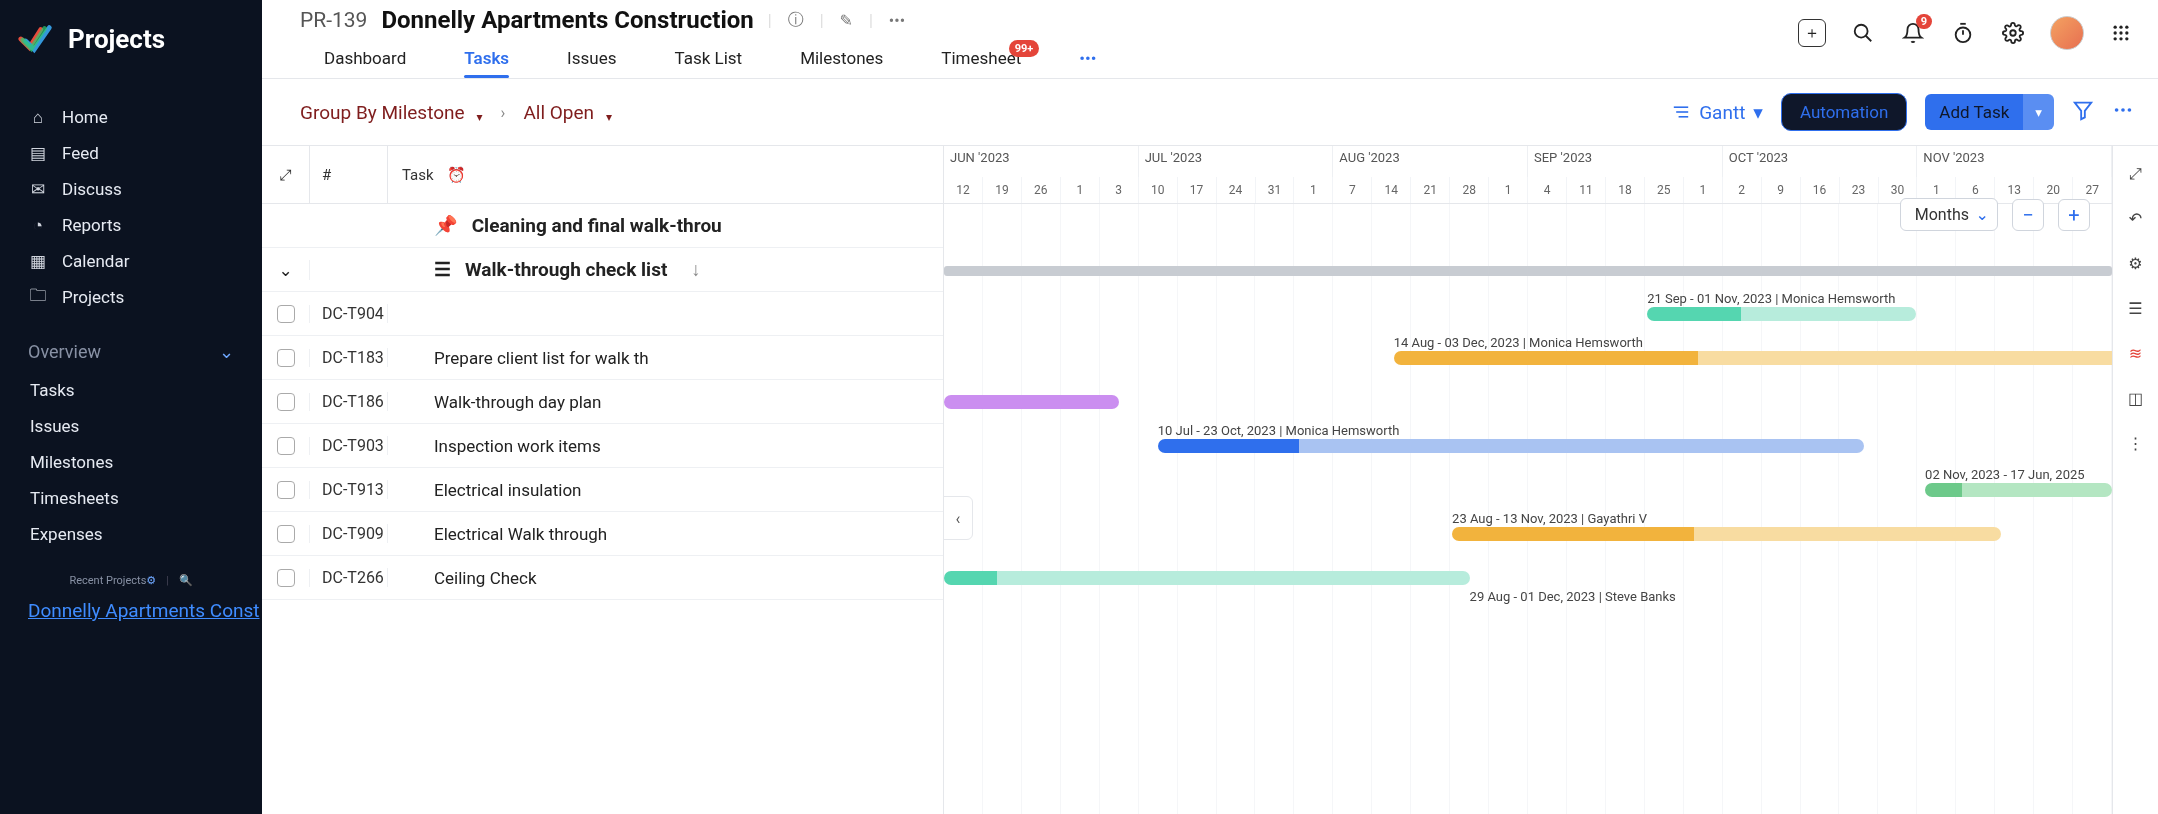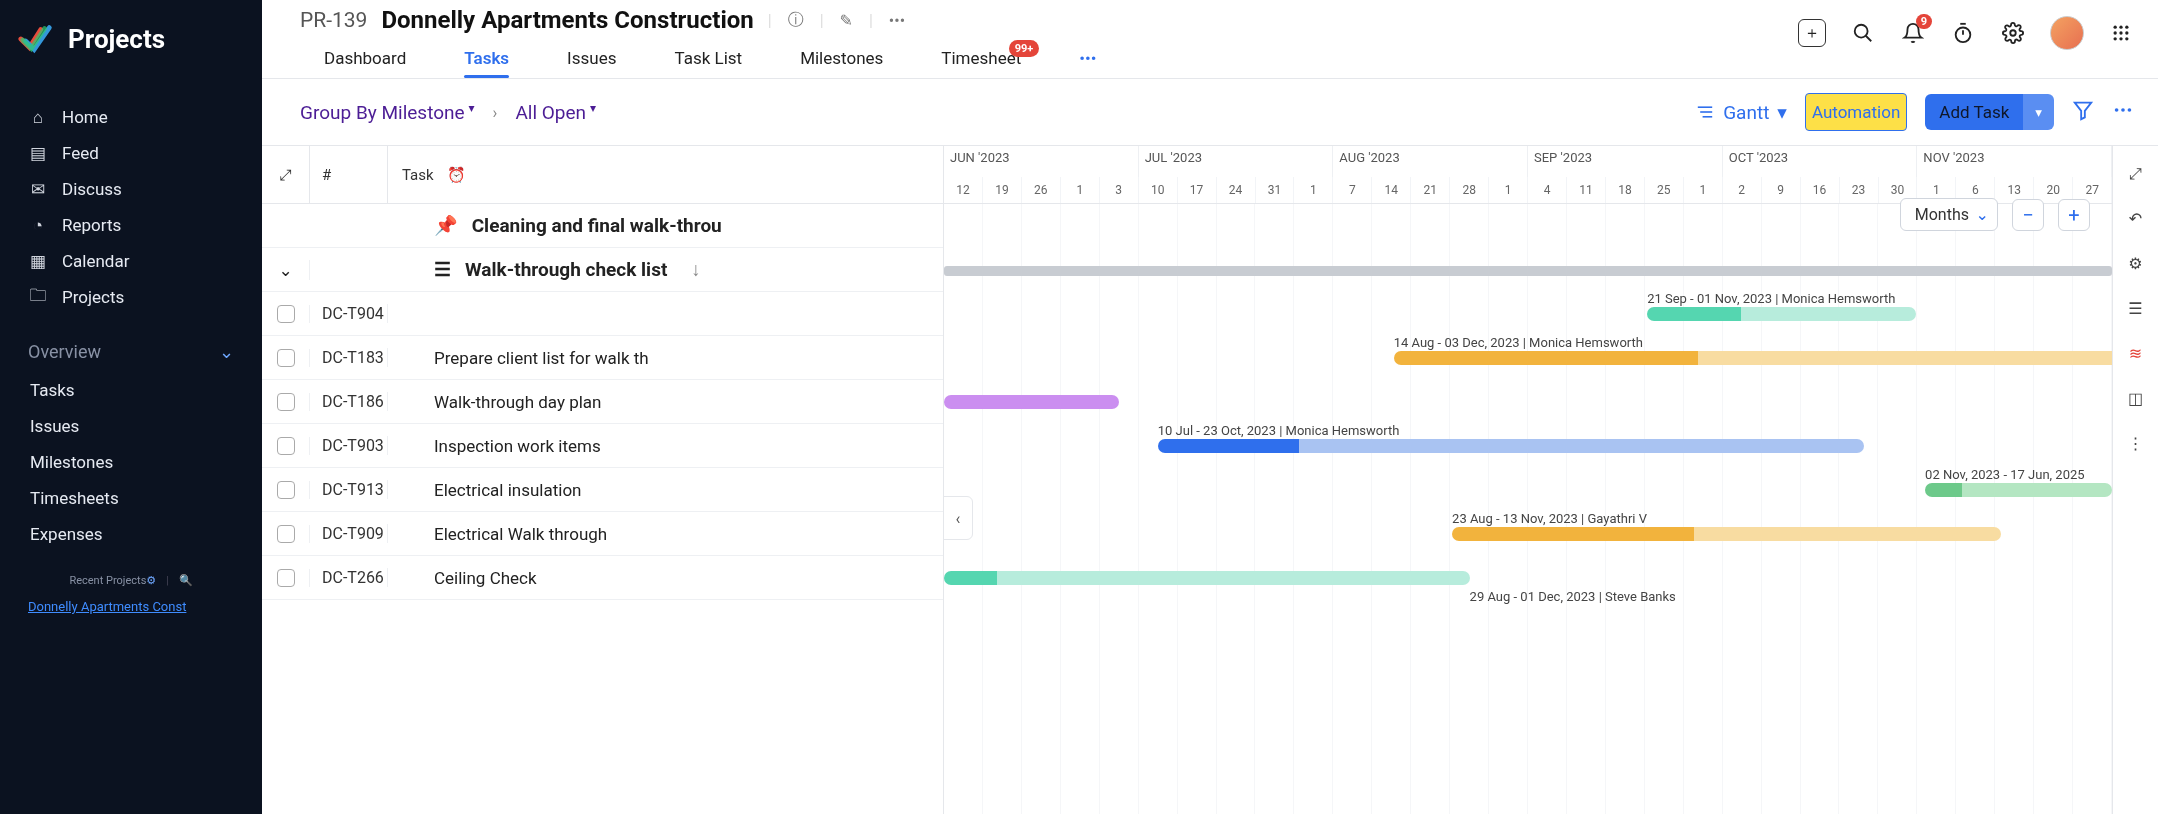--- a/index.html
+++ b/index.html
@@ -9,21 +9,21 @@
 .logo-mark { width: 38px; height: 38px; display:flex; align-items:center; justify-content:center;}
 .app-title { font-size: 26px; font-weight: 700; }
 .nav-list { padding: 14px 0 10px; }
 .nav-item { display: flex; align-items: center; gap: 14px; padding: 8px 28px; font-size: 17px; color: #e6eaf2; cursor: pointer; }
 .nav-item .icn { width: 20px; height: 20px; display: inline-flex; align-items: center; justify-content: center; opacity: .9; }
 .section-head { display:flex; align-items:center; justify-content:space-between; padding: 16px 28px 10px; color:#8891a4; font-size:18px;}
 .section-head .chev { color:#6fa8ff; }
 .sub-item { padding: 8px 30px; font-size: 17px; color:#e6eaf2; cursor:pointer; }
 .recent-head { display:flex; align-items:center; justify-content:center; padding: 22px 28px 8px; color:#8891a4; font-size:11px;}
 .recent-head .tools { display:flex; gap:10px; color:#6fa8ff; }
-.recent-link { padding: 4px 28px; color:#3f8cff; font-size:13px; cursor:pointer; white-space:nowrap; overflow:hidden; text-decoration:underline; text-decoration-color:#3f8cff;}
+.recent-link { padding: 4px 28px; color:#3f8cff; font-size:19px; cursor:pointer; white-space:nowrap; overflow:hidden; text-decoration:underline; text-decoration-color:#3f8cff;}
 .main { flex: 1; display: flex; flex-direction: column; min-width:0; }
 .topbar { display:flex; align-items:flex-start; justify-content:space-between; padding: 6px 24px 0 38px; }
 .proj-header { display:flex; flex-direction:column; }
 .proj-title-row { display:flex; align-items:center; gap:14px; font-size:16px; color:#333; }
 .proj-code { color:#555; font-size:21px;}
 .proj-name { font-size:24px; font-weight:700; color:#111; }
 .title-icons { display:flex; gap:16px; color:#777; align-items:center; }
 .title-icons .sep { color:#ddd; }
 .proj-tabs { display:flex; gap:34px; margin-top:14px; font-size:17px; color:#222; }
 .proj-tab { padding-bottom:10px; cursor:pointer; position:relative;margin-left:24px; }
@@ -31,26 +31,26 @@
 .proj-tab.active::after { content:''; position:absolute; left:0; right:0; bottom:0; height:3px; background:#2f6fed; border-radius:2px; }
 .tab-badge { position:absolute; top:-8px; right:-18px; background:#e4453a; color:#fff; font-size:11px; font-weight:700; border-radius:10px; padding:2px 6px;}
 .top-actions { display:flex; align-items:center; gap:24px; padding-top:10px; }
 .top-actions .ibtn { width:26px; height:26px; display:flex; align-items:center; justify-content:center; color:#222; cursor:pointer; position:relative;}
 .ibtn.box { border:1.5px solid #333; border-radius:6px; width:28px; height:28px;}
 .ibtn .red-dot { position:absolute; top:-6px; right:-6px; background:#e4453a; color:#fff; font-size:11px; font-weight:700; border-radius:10px; padding:1px 5px;}
 .avatar { width:34px; height:34px; border-radius:50%; background:linear-gradient(135deg,#f4a261,#e76f51); border:1px solid #ccc; overflow:hidden; }
 .divider { height:1px; background:#e5e7eb; }
 .toolbar { display:flex; align-items:center; justify-content:space-between; padding:14px 24px 14px 38px; }
 .tool-left { display:flex; align-items:center; gap:18px; }
-.link-drop { color:#4c1d95; font-size:19px; display:flex; align-items:flex-start; gap:4px; cursor:pointer;}
+.link-drop { color:#7f1d1d; font-size:19px; display:flex; align-items:flex-end; gap:12px; cursor:pointer;}
 .link-drop .caret { font-size:12px;}
 .crumb-sep { color:#888; }
 .tool-right { display:flex; align-items:center; gap:18px;}
 .view-drop { color:#2f6fed; font-size:19px; display:flex; align-items:center; gap:8px; cursor:pointer;}
-.btn-outline { border:1.5px solid #2f6fed; color:#2f6fed; background:#fde047; padding:8px 6px; border-radius:4px; font-size:17px; cursor:pointer;}
+.btn-outline { border:1.5px solid #2f6fed; color:#2f6fed; background:#0f172a; padding:8px 18px; border-radius:10px; font-size:17px; cursor:pointer;}
 .btn-primary { display:flex; align-items:stretch; border-radius:6px; overflow:hidden; }
 .btn-primary .main-btn { background:#2f6fed; color:#0f172a; padding:8px 14px; font-size:17px; cursor:pointer; border:none;}
 .btn-primary .split { background:#5a8ef2; color:#fff; padding:8px 12px; cursor:pointer; border:none; display:flex; align-items:center;}
 .filter-ic, .more-ic { color:#2f6fed; cursor:pointer; }
 .content { flex:1; display:flex; min-height:0; border-top:1px solid #e5e7eb; position:relative;}
 .left-grid { width:682px; flex-shrink:0; border-right:1px solid #e5e7eb; display:flex; flex-direction:column; overflow:hidden;}
 .grid-head { display:flex; height:58px; border-bottom:1px solid #e5e7eb; background:#fff; font-size:15px; color:#333;}
 .col-expand{width:48px; border-right:1px solid #e5e7eb; display:flex; align-items:center; justify-content:center;}
 .col-hash{width:78px; border-right:1px solid #e5e7eb; display:flex; align-items:center; padding-left:12px;}
 .col-task{flex:1; display:flex; align-items:center; gap:14px; padding-left:14px;}

